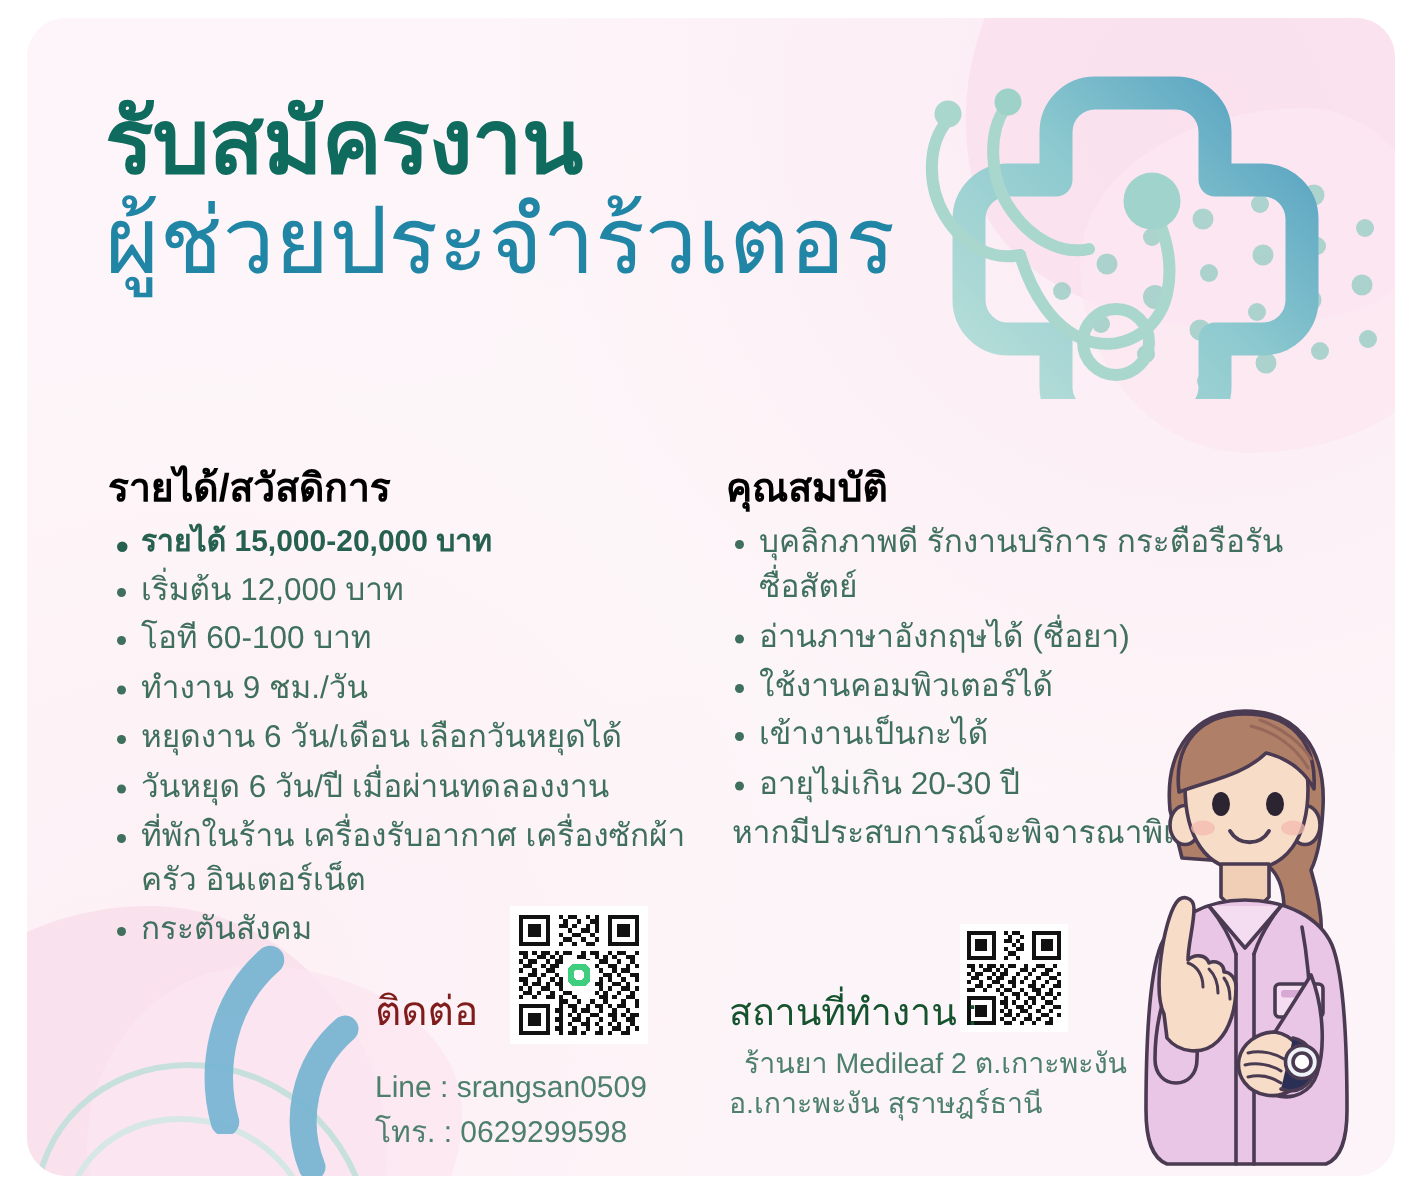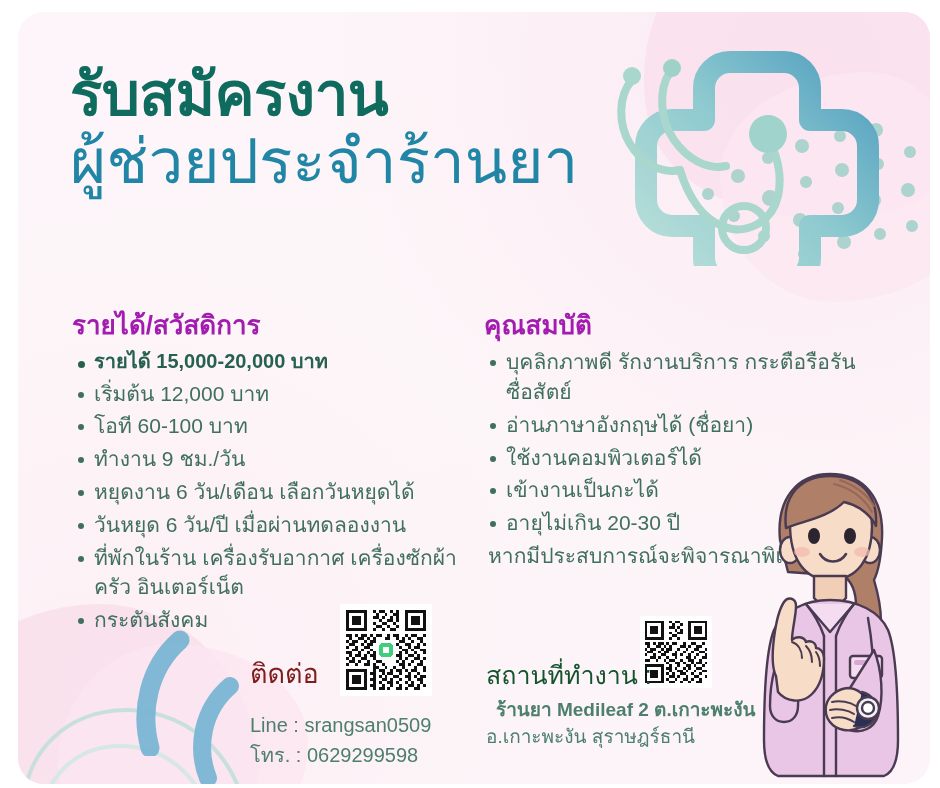--- a/index.html
+++ b/index.html
@@ -150,21 +150,21 @@
     width: 830px;
     display: flex;
     gap: 12px;
   }
   .col-left  { width: 400px; }
   .col-right { width: 418px; }
 
   .col-head {
     font-size: 26px;
     font-weight: bold;
-    color: #a21caf;
+    color: #000000;
     margin-bottom: 6px;
     line-height: 1.2;
   }
   ul.blist {
     list-style: none;
     margin: 0;
     padding: 0;
   }
   ul.blist li {
     position: relative;
@@ -240,21 +240,21 @@
     color: #14532d;
     line-height: 1.1;
     margin-bottom: 6px;
   }
   .workplace-line {
     font-size: 19px;
     color: #4d7f6d;
     line-height: 1.45;
     white-space: nowrap;
   }
-  .workplace-line.indent { padding-left: 10px; font-weight: bold; }
+  .workplace-line.indent { padding-left: 10px; }
 
   .qr-map {
     position: absolute;
     left: 622px;
     top: 604px;
     width: 72px;
     height: 72px;
     background: #ffffff;
     padding: 2px;
     box-sizing: border-box;
@@ -343,21 +343,21 @@
         </g>
         <circle cx="36" cy="26" r="9" fill="#a9d6cd"></circle>
         <circle cx="76" cy="18" r="9" fill="#9ed2c9"></circle>
         <circle cx="172" cy="84" r="19" fill="#a0d3cb"></circle>
         <circle cx="148" cy="178" r="22" fill="none" stroke="#a9d6cd" stroke-width="8"></circle>
       </svg>
     </div>
 
     <div class="headline">
       <div class="title-main">รับสมัครงาน</div>
-      <div class="title-sub">ผู้ช่วยประจำร้านยา</div>
+      <div class="title-sub">ผู้ช่วยประจำร้วเตอร</div>
     </div>
 
     <div class="columns">
       <div class="col-left">
         <div class="col-head">รายได้/สวัสดิการ</div>
         <ul class="blist">
           <li class="strong">รายได้ 15,000-20,000 บาท</li>
           <li>เริ่มต้น 12,000 บาท</li>
           <li>โอที 60-100 บาท</li>
           <li>ทำงาน 9 ชม./วัน</li>

